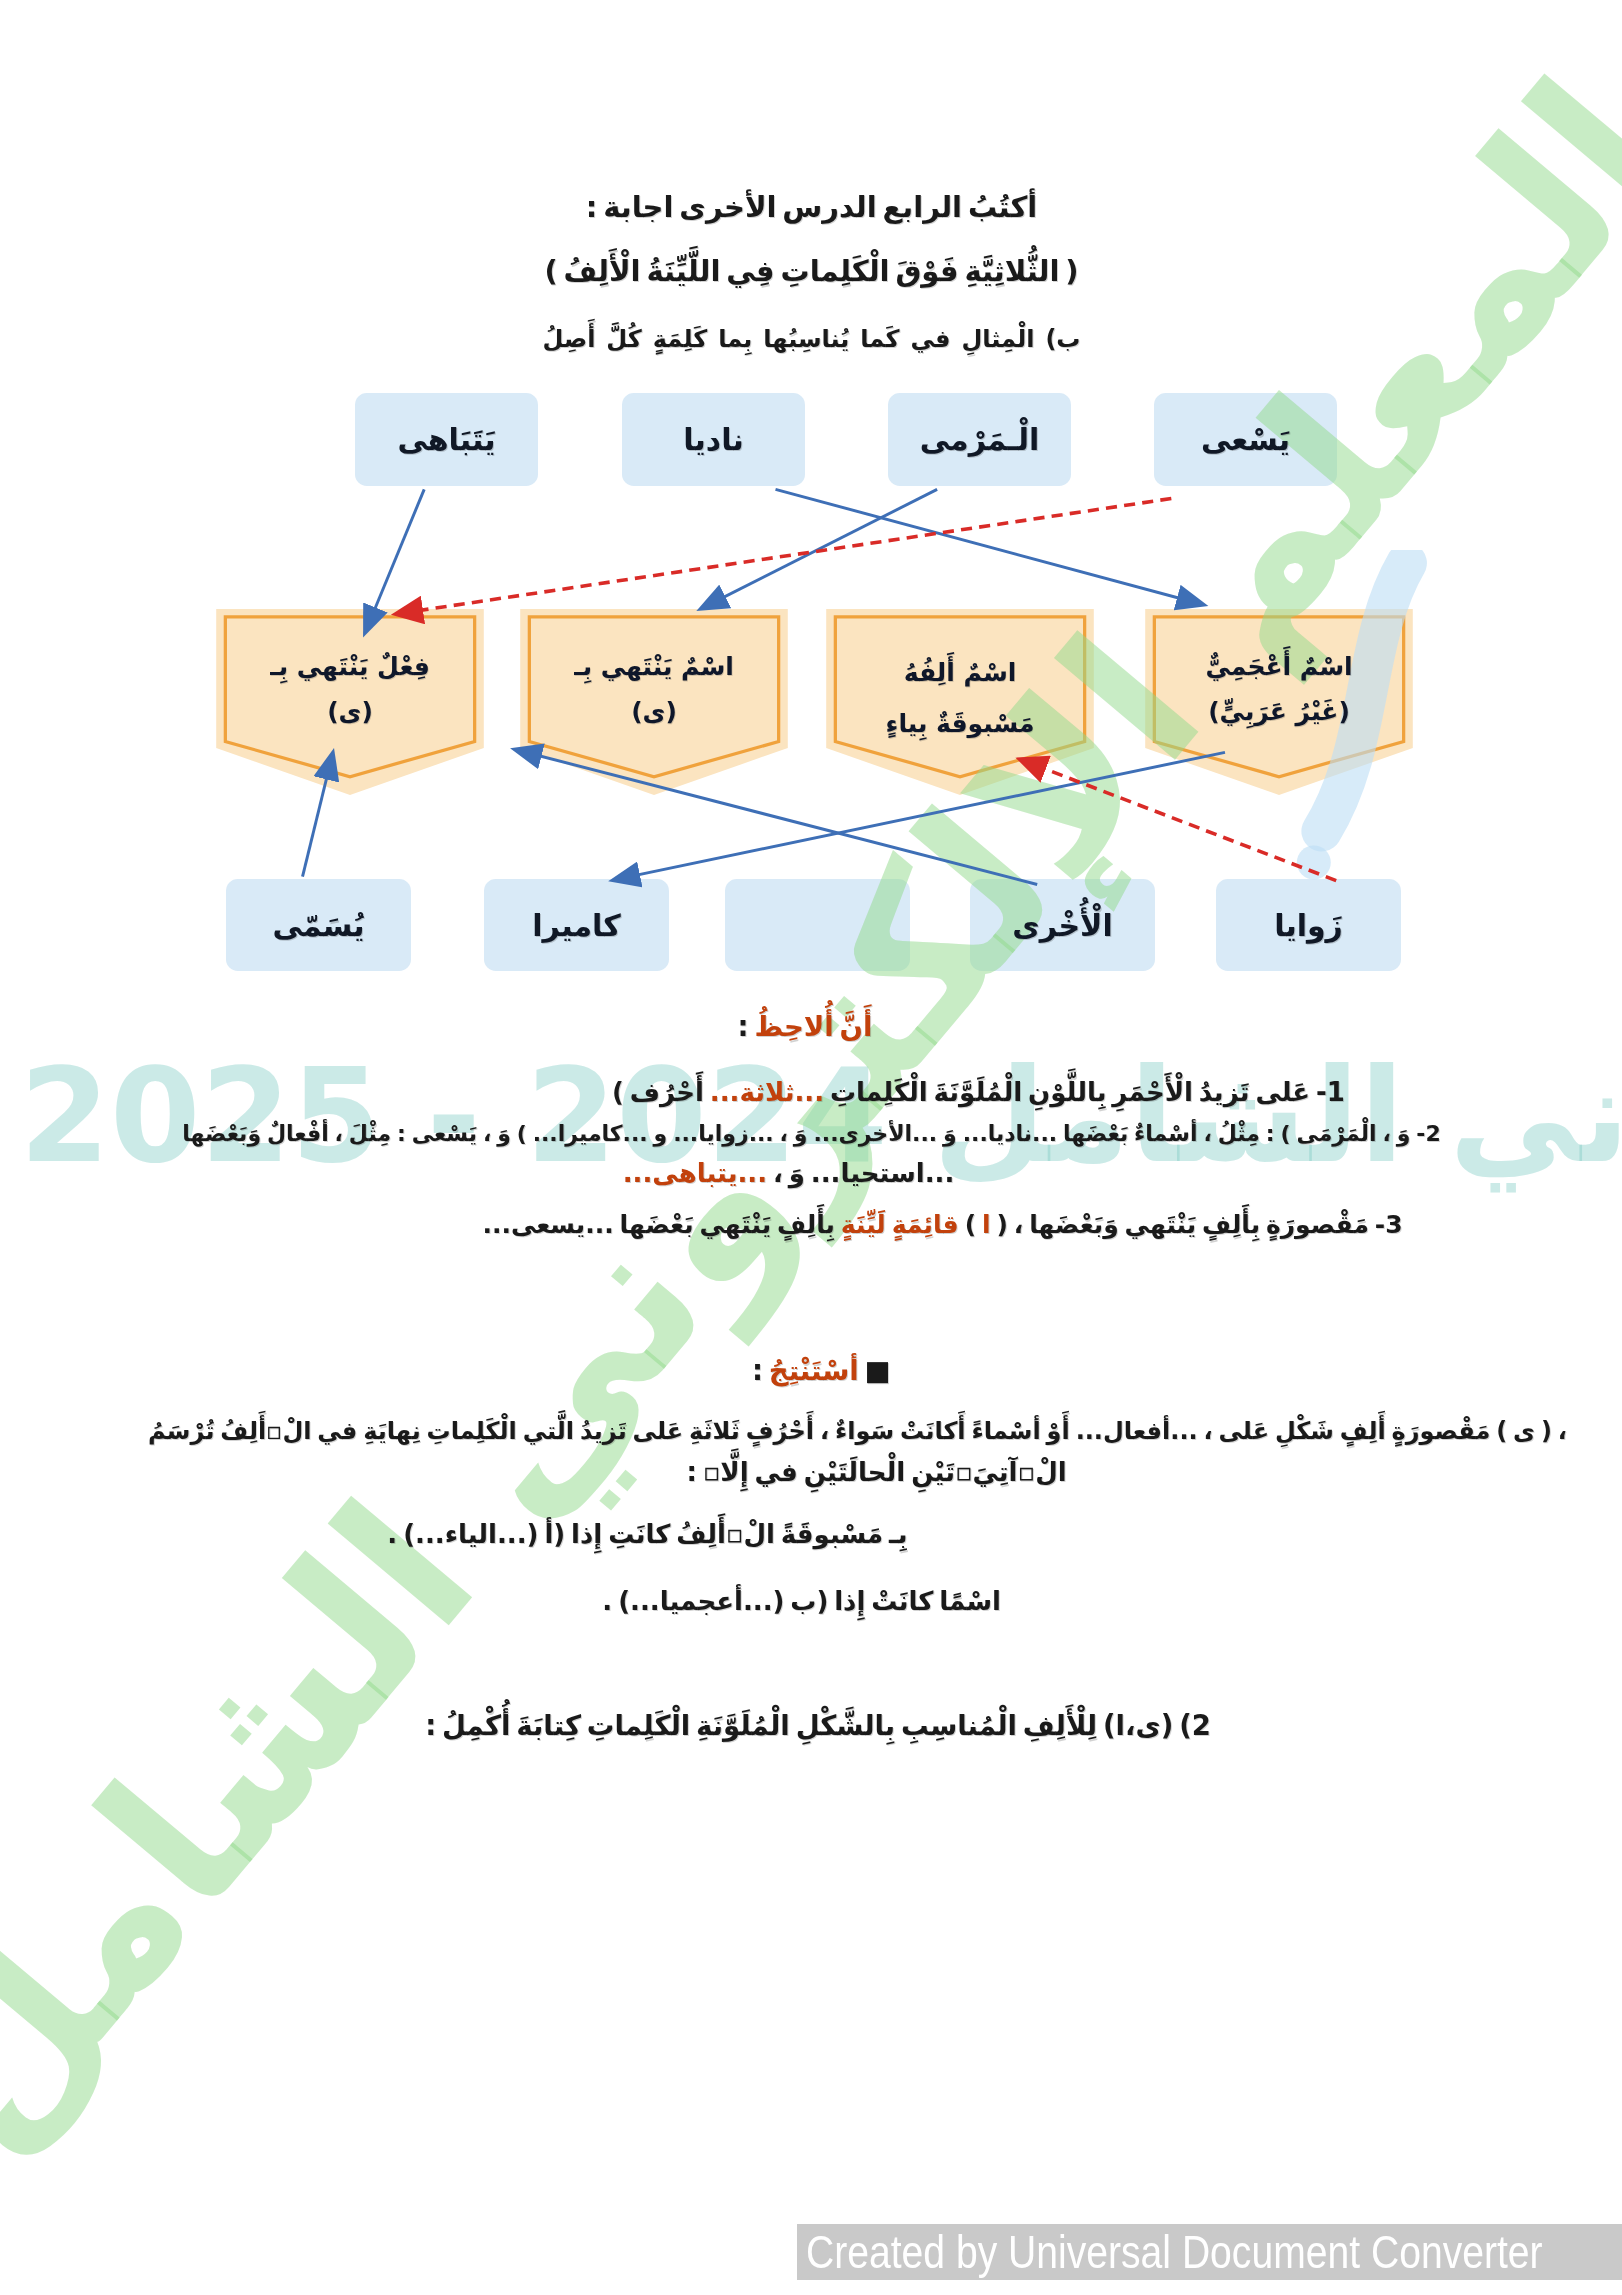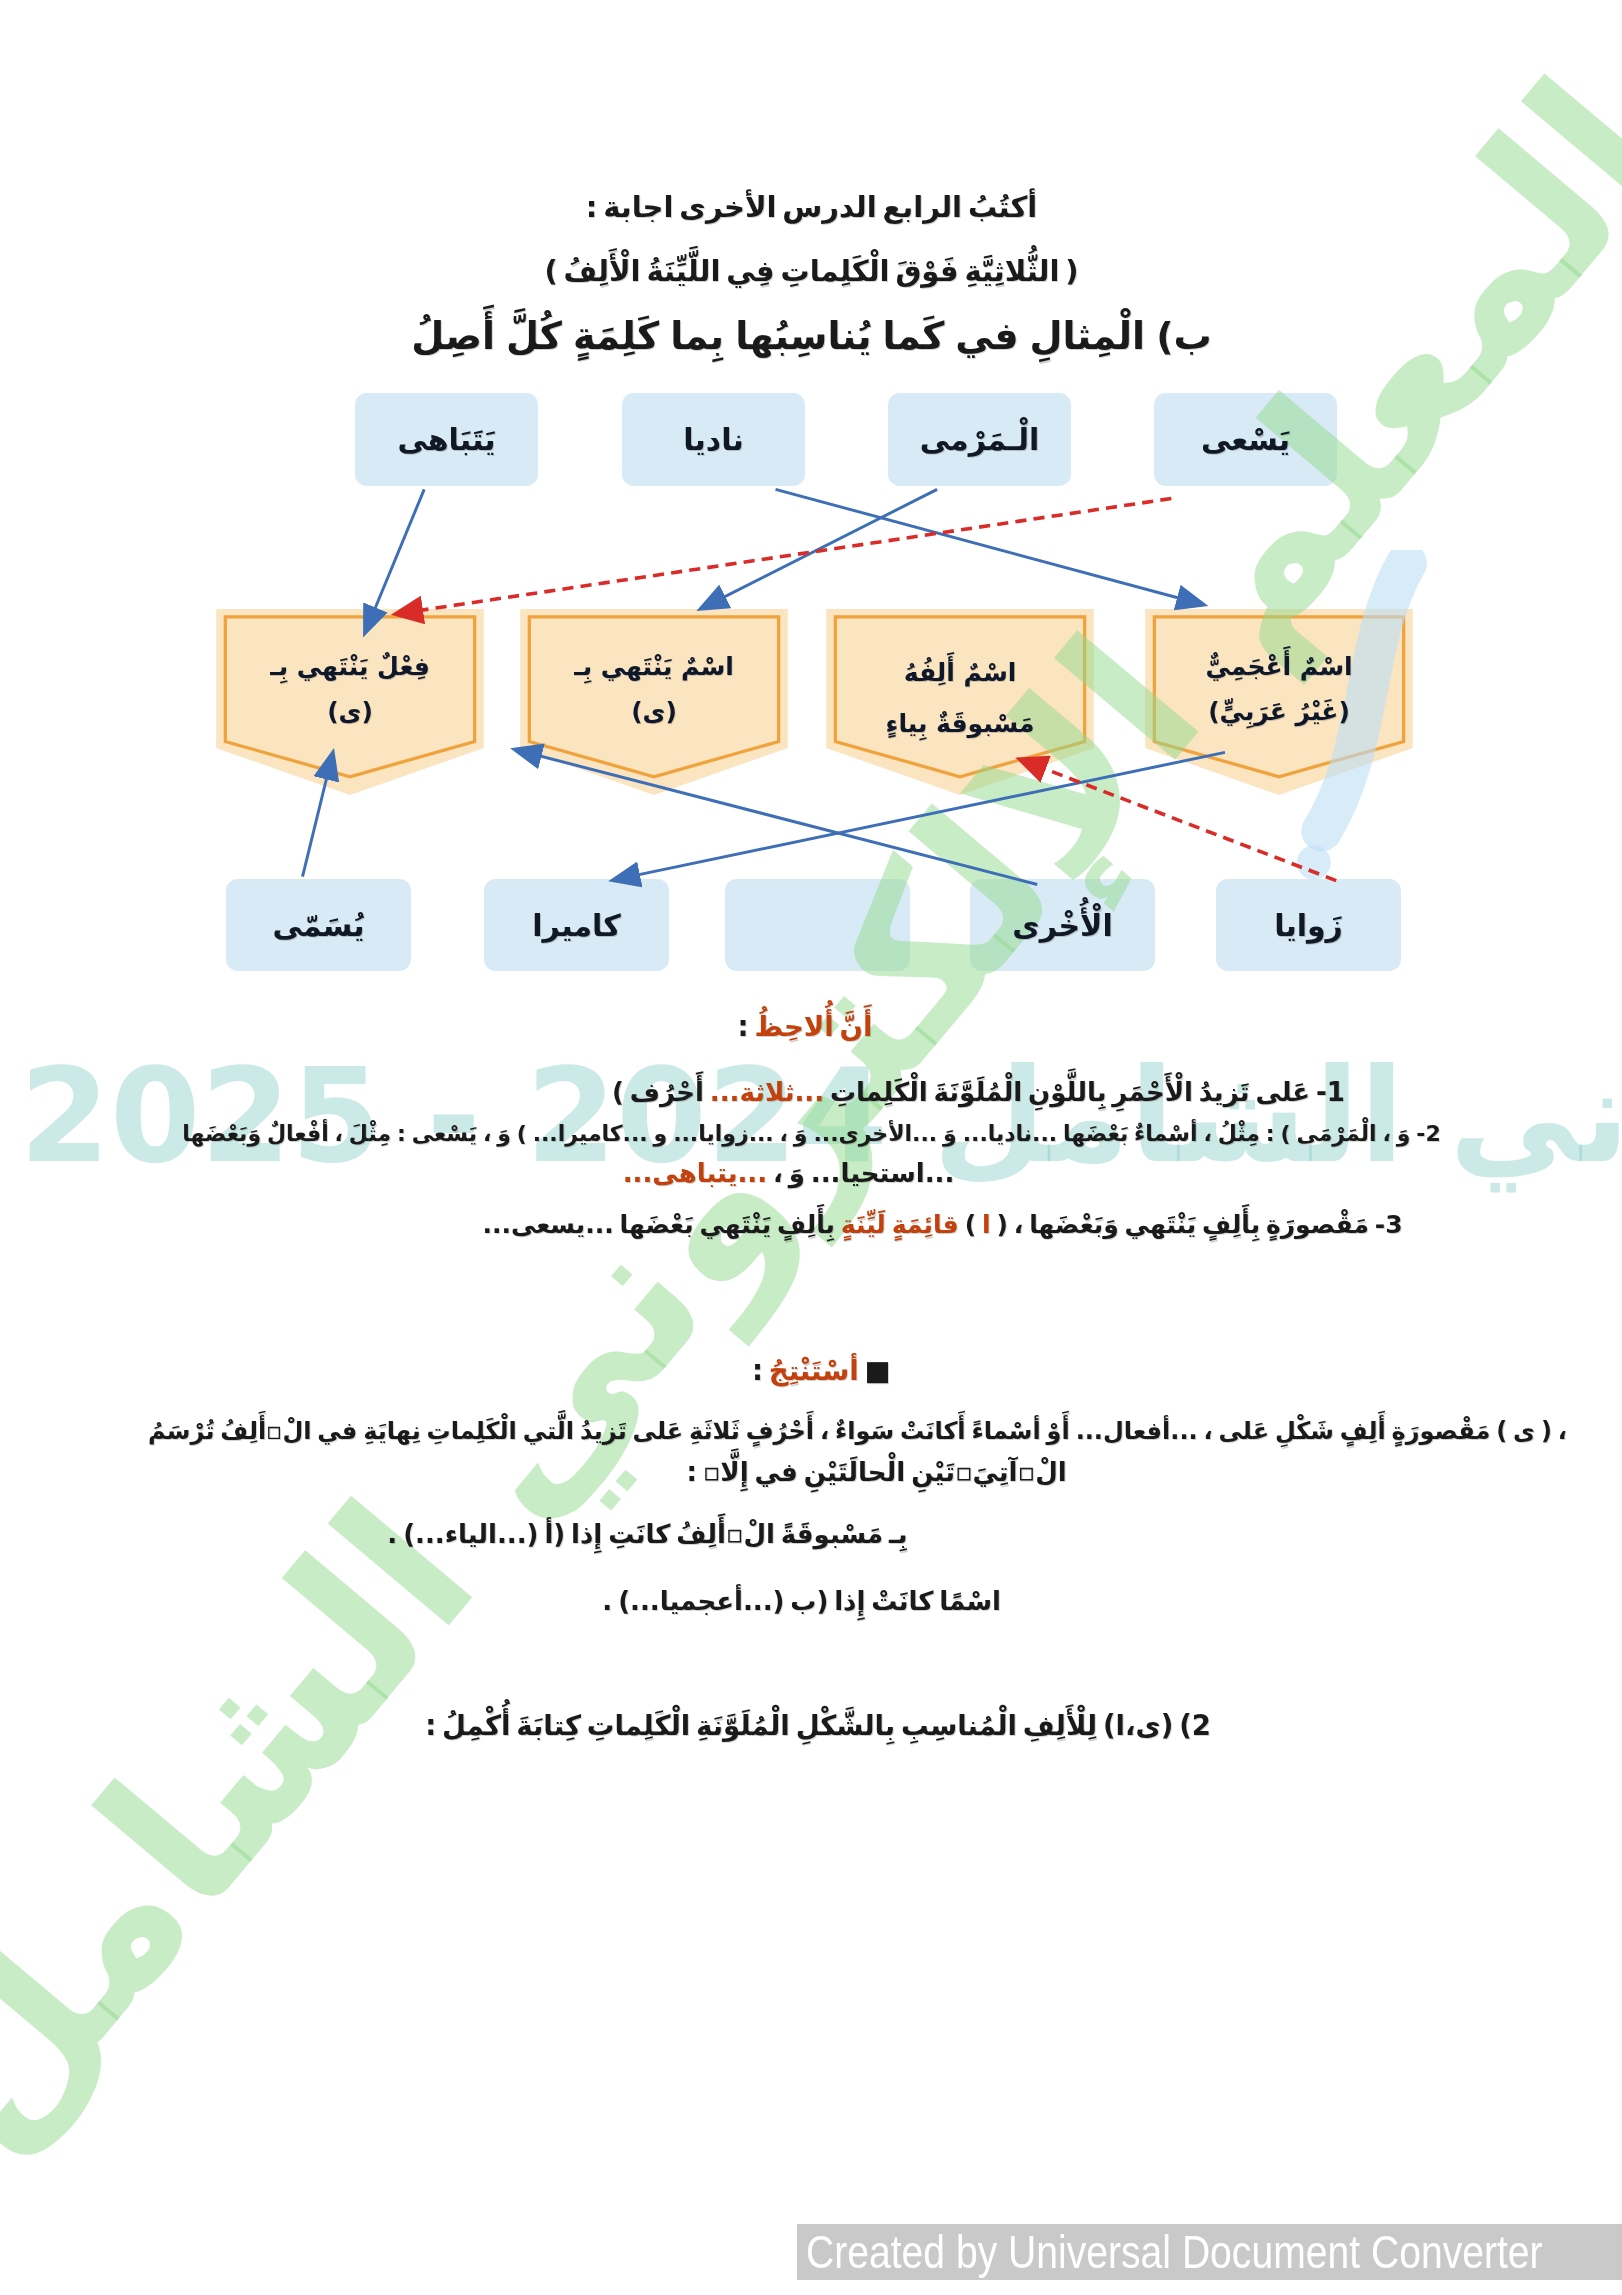--- a/index.html
+++ b/index.html
@@ -97,21 +97,21 @@
     <div class="tline" style="top: 254px; font-size: 29px; transform: translateX(0px);">
       <bdi dir="auto">(</bdi>
       <bdi dir="auto">الْأَلِفُ</bdi>
       <bdi dir="auto">اللَّيِّنَةُ</bdi>
       <bdi dir="auto">فِي</bdi>
       <bdi dir="auto">الْكَلِماتِ</bdi>
       <bdi dir="auto">فَوْقَ</bdi>
       <bdi dir="auto">الثُّلاثِيَّةِ</bdi>
       <bdi dir="auto">)</bdi>
     </div>
-    <div class="tline" style="top: 314px; font-size: 38px; transform: translateX(0px); gap: 11px;">
+    <div class="tline" style="top: 325px; font-size: 24px; transform: translateX(0px); gap: 11px;">
       <bdi dir="auto">أَصِلُ</bdi>
       <bdi dir="auto">كُلَّ</bdi>
       <bdi dir="auto">كَلِمَةٍ</bdi>
       <bdi dir="auto">بِما</bdi>
       <bdi dir="auto">يُناسِبُها</bdi>
       <bdi dir="auto">كَما</bdi>
       <bdi dir="auto">في</bdi>
       <bdi dir="auto">الْمِثالِ</bdi>
       <span class="ovr">(ب</span>
     </div>

